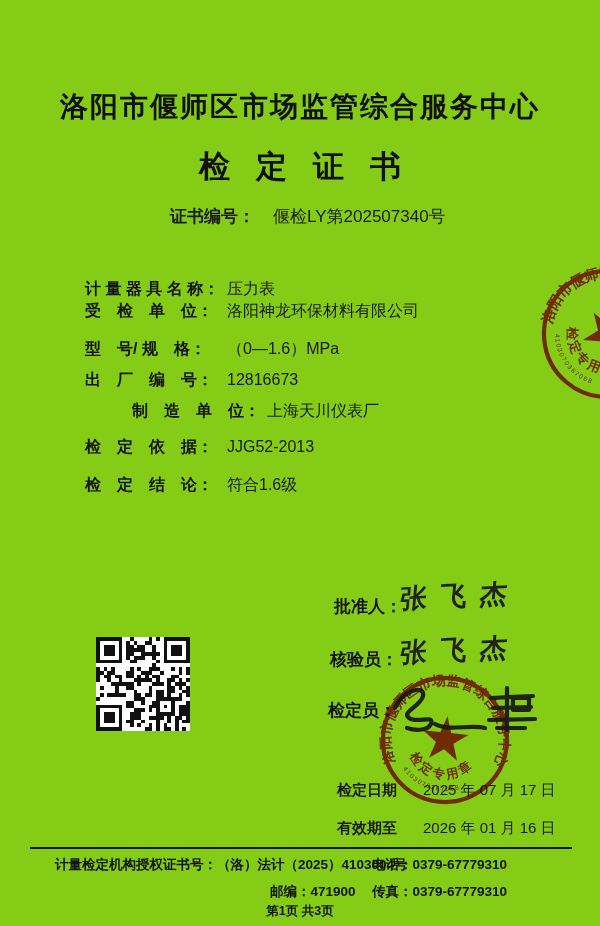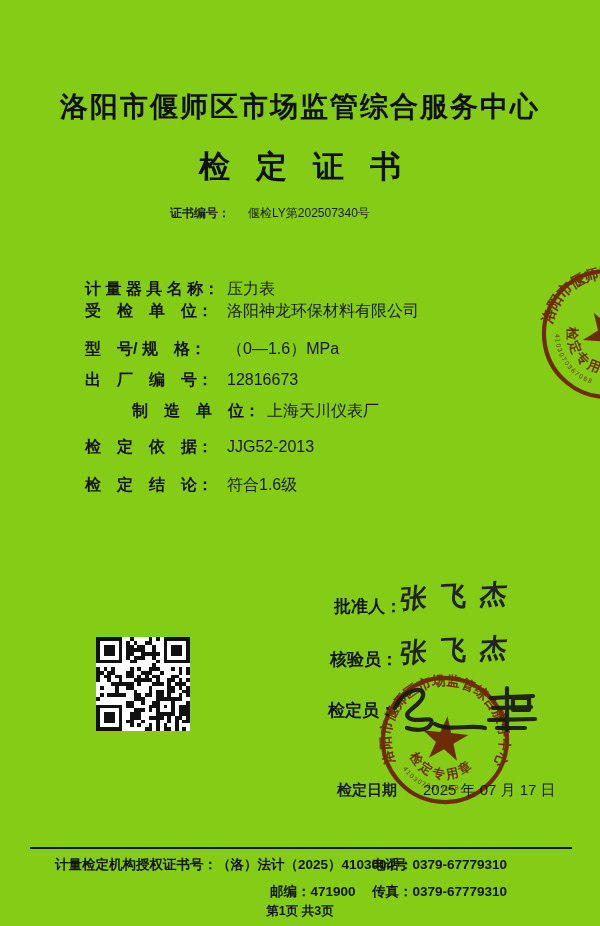--- a/index.html
+++ b/index.html
@@ -12,21 +12,21 @@
   }
   .org-title{
     position:absolute;top:88px;left:0;width:600px;text-align:center;
     font-size:28px;font-weight:bold;letter-spacing:2px;color:#111;
   }
   .doc-title{
     position:absolute;top:146px;left:0;width:600px;text-align:center;
     font-size:31px;font-weight:bold;letter-spacing:26px;padding-left:26px;
     box-sizing:border-box;color:#111;
   }
-  .cert-no{position:absolute;top:205px;left:170px;font-size:12px;}
+  .cert-no{position:absolute;top:205px;left:170px;font-size:17px;}
   .cert-no-label{font-weight:bold;margin-right:18px;}
   .fields{position:absolute;top:268px;left:85px;font-size:16px;}
   .frow{line-height:22px;white-space:nowrap;}
   .frow.r2{margin-top:10px;}
   .frow.r3{margin-top:16px;}
   .frow.r4{margin-top:9px;}
   .frow.r5{margin-top:9px;text-align:center;}
   .frow.r6{margin-top:14px;}
   .frow.r7{margin-top:16px;}
   .flabel{display:inline-block;width:142px;font-weight:bold;color:#141414;}
@@ -355,20 +355,23 @@
           <text font-size="13.5" font-weight="bold"><textPath href="#sbt" textLength="221">洛阳市偃师区市场监管综合服务中心</textPath></text>
           <text font-size="12.5" font-weight="bold"><textPath href="#sbb" textLength="74">检定专用章</textPath></text>
           <text font-size="6.5"><textPath href="#sbs" textLength="64">4103070367068</textPath></text>
           <polygon points="0.0,-24.0 5.4,-7.5 22.8,-7.4 8.8,2.9 14.1,19.4 0.0,9.2 -14.1,19.4 -8.8,2.9 -22.8,-7.4 -5.4,-7.5"></polygon>
         </g>
       </svg></div>
 
   <div class="date-row" style="left:337px;top:781px;">
     <span class="date-label">检定日期</span><span>2025 年  07 月  17 日</span>
   </div>
+  <div class="date-row" style="left:337px;top:819px;">
+    <span class="date-label">有效期至</span><span>2026 年  01 月  16 日</span>
+  </div>
 
   <div class="sep"></div>
 
   <span class="footer-text" style="left:55px;top:856px;">
     <span>计量检定机构授权证书号：</span><span>（洛）法计（2025）4103004号</span>
   </span>
   <span class="footer-text" style="left:372px;top:856px;">
     <span>电话：</span><span>0379-67779310</span>
   </span>
 

